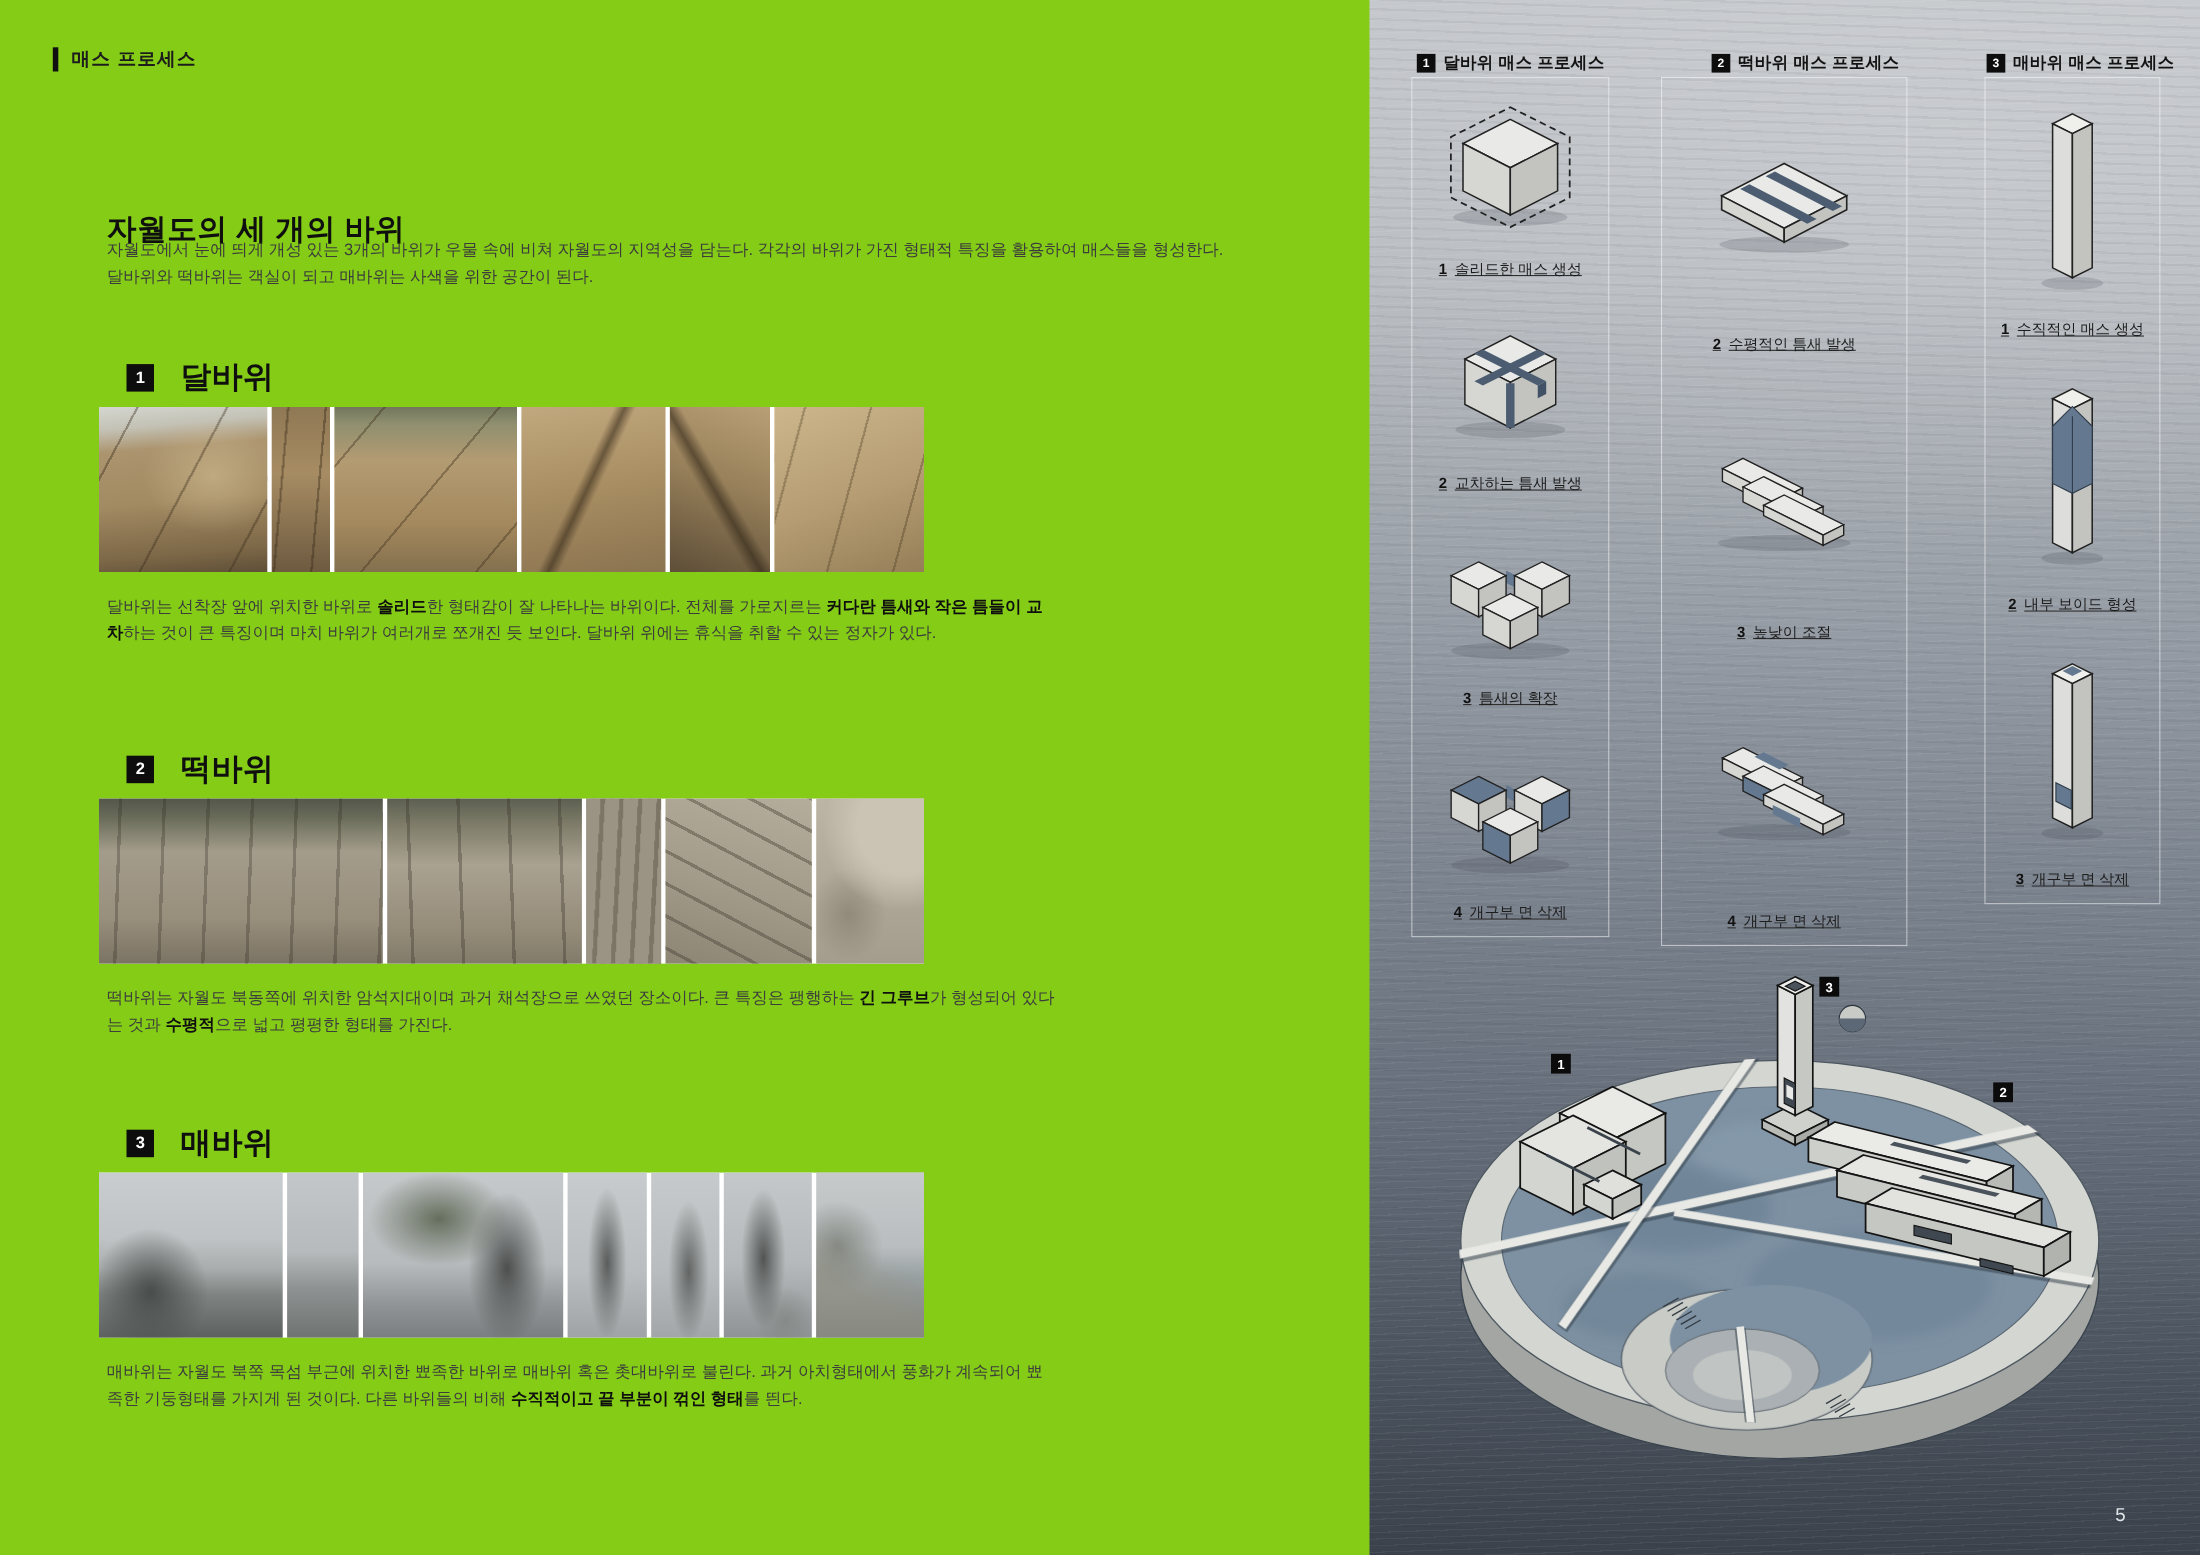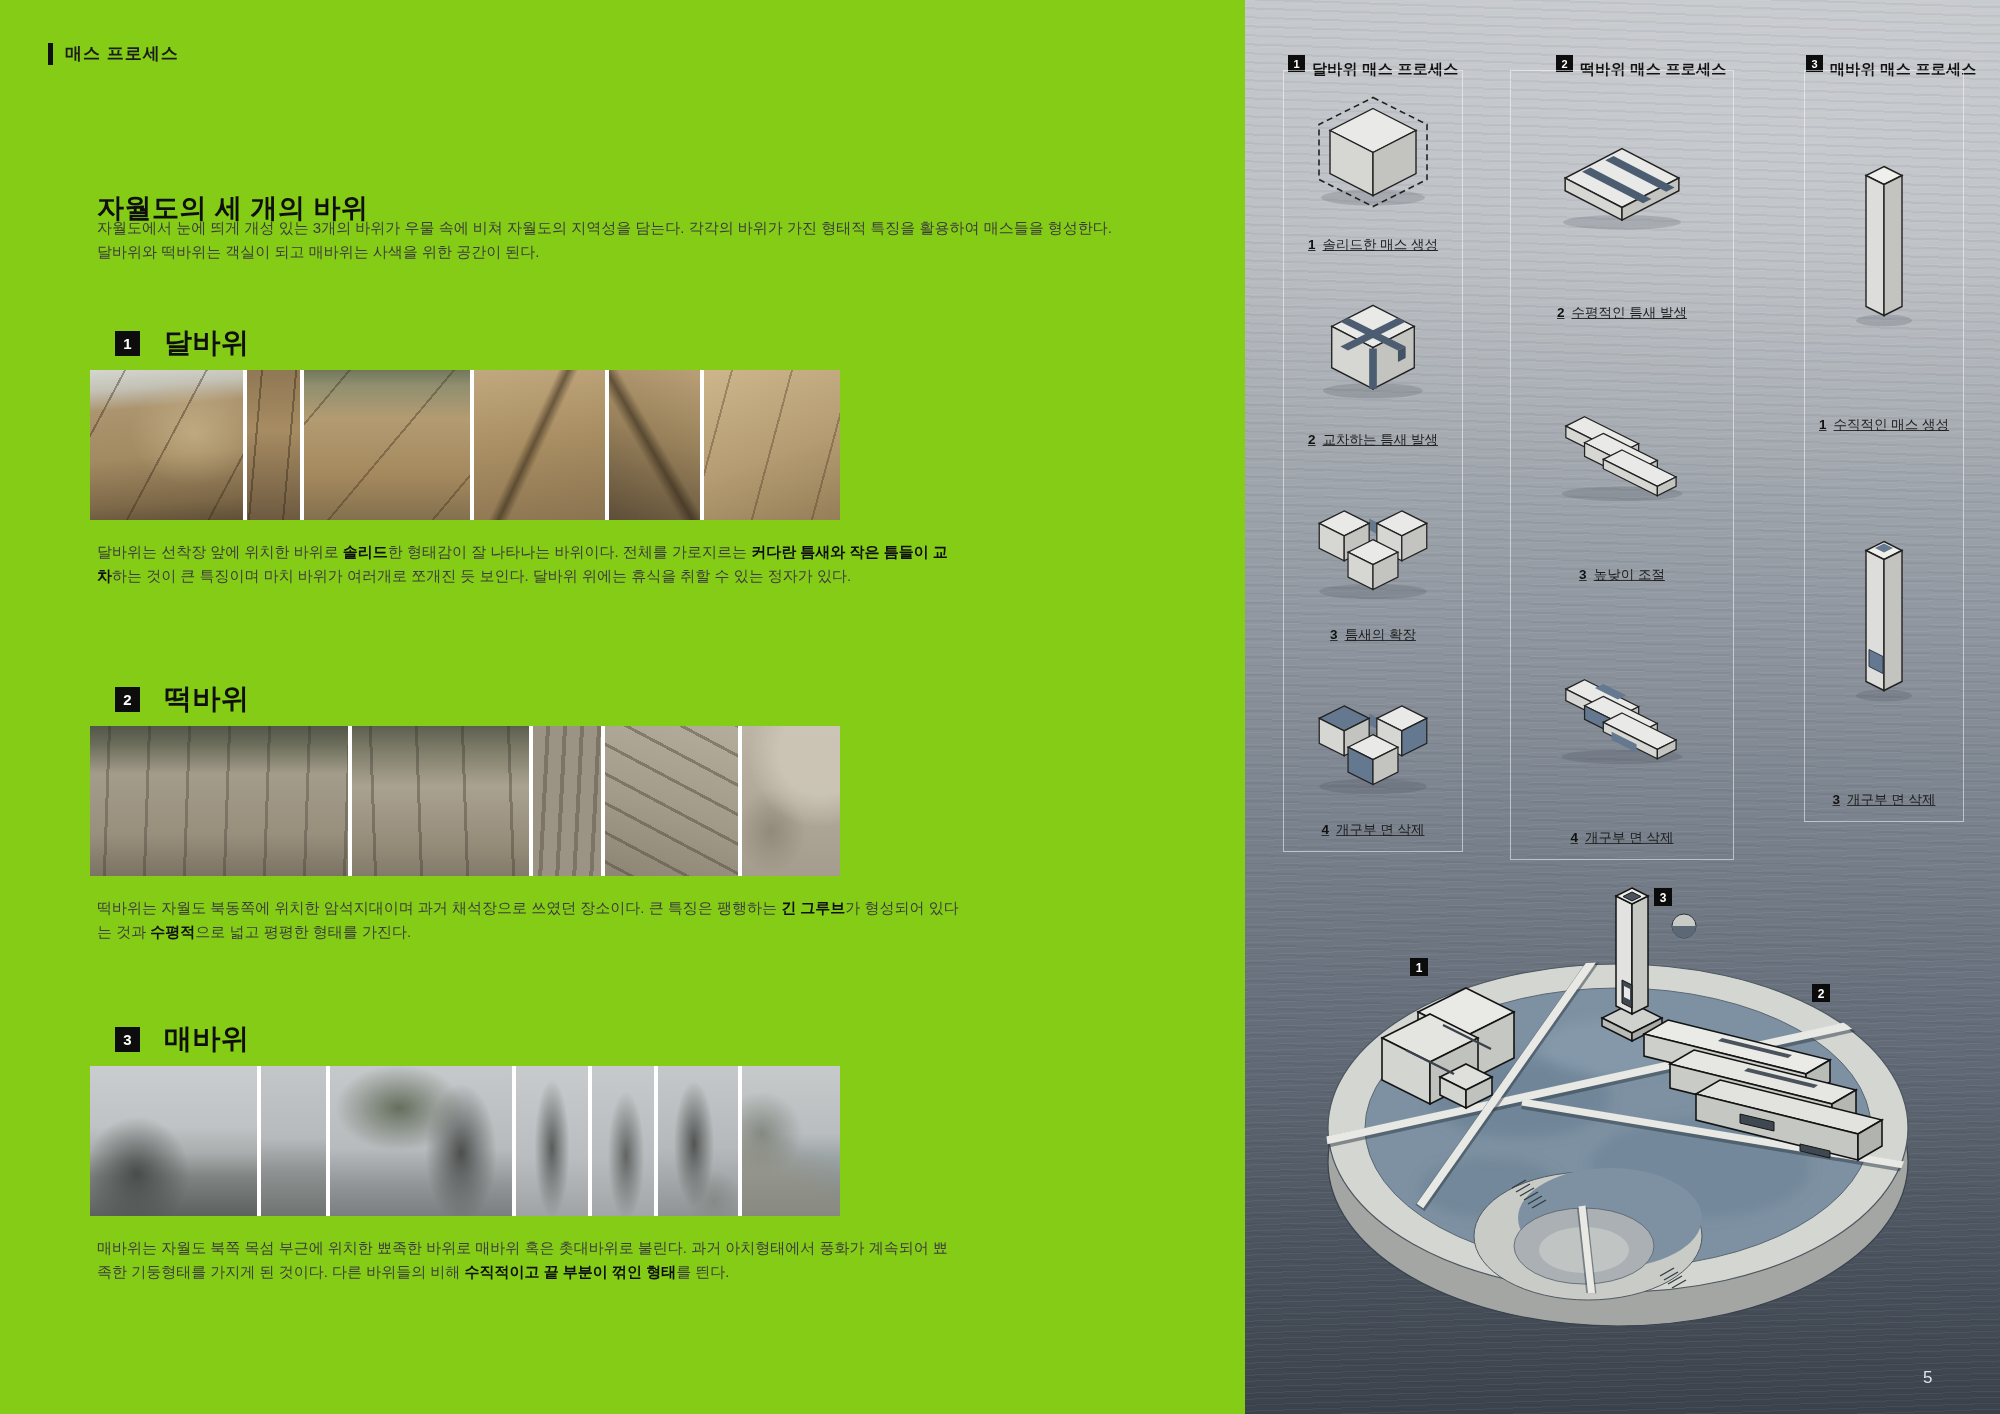--- a/index.html
+++ b/index.html
@@ -74,21 +74,21 @@
   .panel{position:absolute;left:1245px;top:0;width:755px;height:1414px;
      background:
        repeating-linear-gradient(178deg,rgba(255,255,255,.055) 0 1px,transparent 1px 6px),
        repeating-linear-gradient(2deg,rgba(18,24,34,.05) 0 2px,transparent 2px 9px),
        radial-gradient(1200px 520px at 72% 10%,rgba(255,255,255,.16),transparent 70%),
        linear-gradient(180deg,#c3c6ca 0%,#b7bbc0 18%,#9aa0a8 38%,#7d8590 56%,#626b77 74%,#4a525d 89%,#3b424c 100%);}
 
   .pcol-head{position:absolute;display:flex;align-items:center;gap:7px;}
   .pcol-head .pbadge{display:inline-flex;align-items:center;justify-content:center;width:17px;height:17px;
       background:#0d0d0d;color:#fff;font-size:11px;font-weight:bold;flex:0 0 auto;}
-  .pcol-head .ptitle{font-size:15px;font-weight:bold;color:#121212;letter-spacing:.3px;margin-top:12px;}
+  .pcol-head .ptitle{font-size:15px;font-weight:bold;color:#121212;letter-spacing:.3px;}
 
   .pbox{position:absolute;border:1px solid rgba(250,250,252,.55);display:flex;flex-direction:column;}
   .pstep{flex:1;display:flex;flex-direction:column;align-items:center;text-decoration:underline;}
   .pstep svg{margin:auto;display:block;}
   .plabel{margin-bottom:12px;font-size:13.5px;color:#1d1d1d;text-align:center;}
   .plabel b{margin-right:7px;font-weight:bold;color:#111;}
 
   .axon{position:absolute;left:25px;top:868px;}
   .pagenum{position:absolute;left:678px;top:1368px;font-size:17px;color:#e2e5e8;}
 </style>
@@ -277,20 +277,31 @@
 
     <div class="pbox" style="left:559px;top:70px;width:158px;height:750px;">
       <div class="pstep">
         <svg width="110" height="178" viewBox="0 0 110 175">
           <ellipse cx="55" cy="164" rx="28" ry="6" fill="rgba(55,62,70,.18)"></ellipse>
           <polygon points="55,10 73,19 55,28 37,19" fill="#efefec" stroke="#222" stroke-width="1.4"></polygon>
           <polygon points="37,19 37,150 55,159 55,28" fill="#dddedb" stroke="#222" stroke-width="1.4"></polygon>
           <polygon points="55,28 55,159 73,150 73,19" fill="#c3c4c0" stroke="#222" stroke-width="1.4"></polygon>
         </svg>
         <div class="plabel"><b>1</b><span>수직적인 매스 생성</span></div>
+      </div>
+      <div class="pstep">
+        <svg width="110" height="178" viewBox="0 0 110 175">
+          <ellipse cx="55" cy="164" rx="28" ry="6" fill="rgba(55,62,70,.18)"></ellipse>
+          <polygon points="55,10 73,19 55,28 37,19" fill="#efefec" stroke="#222" stroke-width="1.4"></polygon>
+          <polygon points="37,19 37,150 55,159 55,28" fill="#dddedb" stroke="#222" stroke-width="1.4"></polygon>
+          <polygon points="55,28 55,159 73,150 73,19" fill="#c3c4c0" stroke="#222" stroke-width="1.4"></polygon>
+          <polygon points="37,44 55,26 73,44 73,96 55,105 37,96" fill="#64788f" stroke="#2e3a48" stroke-width="1"></polygon>
+          <line x1="55" y1="35" x2="55" y2="105" stroke="#2e3a48" stroke-width="1"></line>
+        </svg>
+        <div class="plabel"><b>2</b><span>내부 보이드 형성</span></div>
       </div>
       <div class="pstep">
         <svg width="110" height="178" viewBox="0 0 110 175">
           <ellipse cx="55" cy="164" rx="28" ry="6" fill="rgba(55,62,70,.18)"></ellipse>
           <polygon points="55,10 73,19 55,28 37,19" fill="#efefec" stroke="#222" stroke-width="1.4"></polygon>
           <polygon points="37,19 37,150 55,159 55,28" fill="#dddedb" stroke="#222" stroke-width="1.4"></polygon>
           <polygon points="55,28 55,159 73,150 73,19" fill="#c3c4c0" stroke="#222" stroke-width="1.4"></polygon>
           <polygon points="55,12 64,16.5 55,21 46,16.5" fill="#64788f"></polygon>
           <polygon points="40,118 54,125 54,142 40,135" fill="#64788f" stroke="#2e3a48" stroke-width="1"></polygon>
         </svg>

